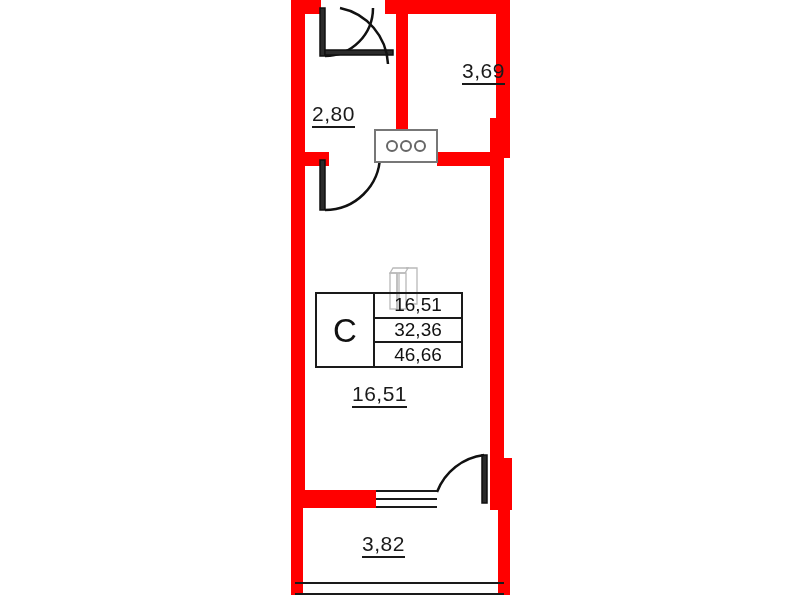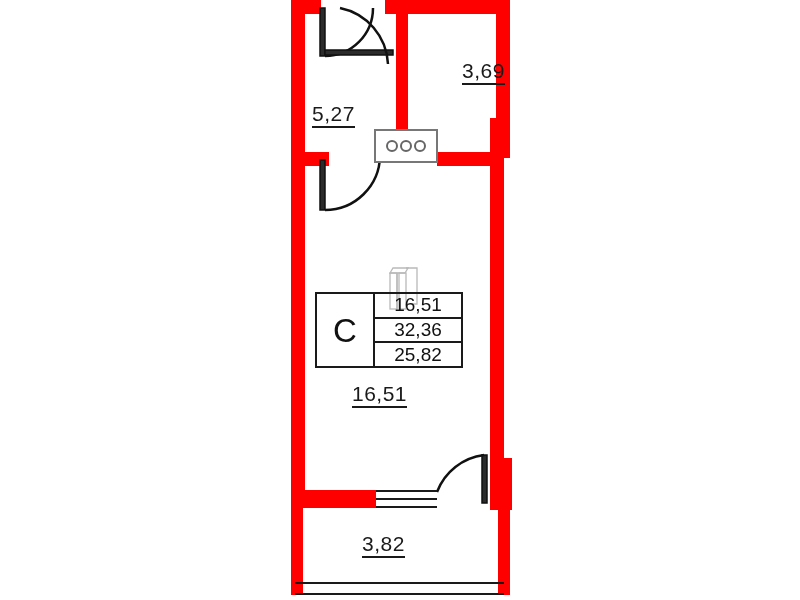--- a/index.html
+++ b/index.html
@@ -165,32 +165,32 @@
       <line x1="376" y1="499" x2="437" y2="499"></line>
       <line x1="376" y1="507" x2="437" y2="507"></line>
     </g>
 
     <g stroke="#1a1a1a" stroke-width="2">
       <line x1="295" y1="583" x2="504" y2="583"></line>
       <line x1="295" y1="594" x2="504" y2="594"></line>
     </g>
   </svg>
 
-  <div class="area-label" id="label-room-371">5,27</div>
+  <div class="area-label" id="label-room-371">2,80</div>
 
   <div class="area-label" id="label-room-369">3,69</div>
 
   <div class="area-label" id="label-room-1651-main">16,51</div>
 
   <div class="area-label" id="label-room-382">3,82</div>
 
   <div id="info-table">
     <div id="info-type-cell">
       <span class="letter">C</span>
     </div>
     <div id="info-values-cell">
       <div class="info-value-row">16,51</div>
       <div class="info-value-row">32,36</div>
-      <div class="info-value-row">25,82</div>
+      <div class="info-value-row">46,66</div>
     </div>
   </div>
 
 </div>
 
 </body></html>

